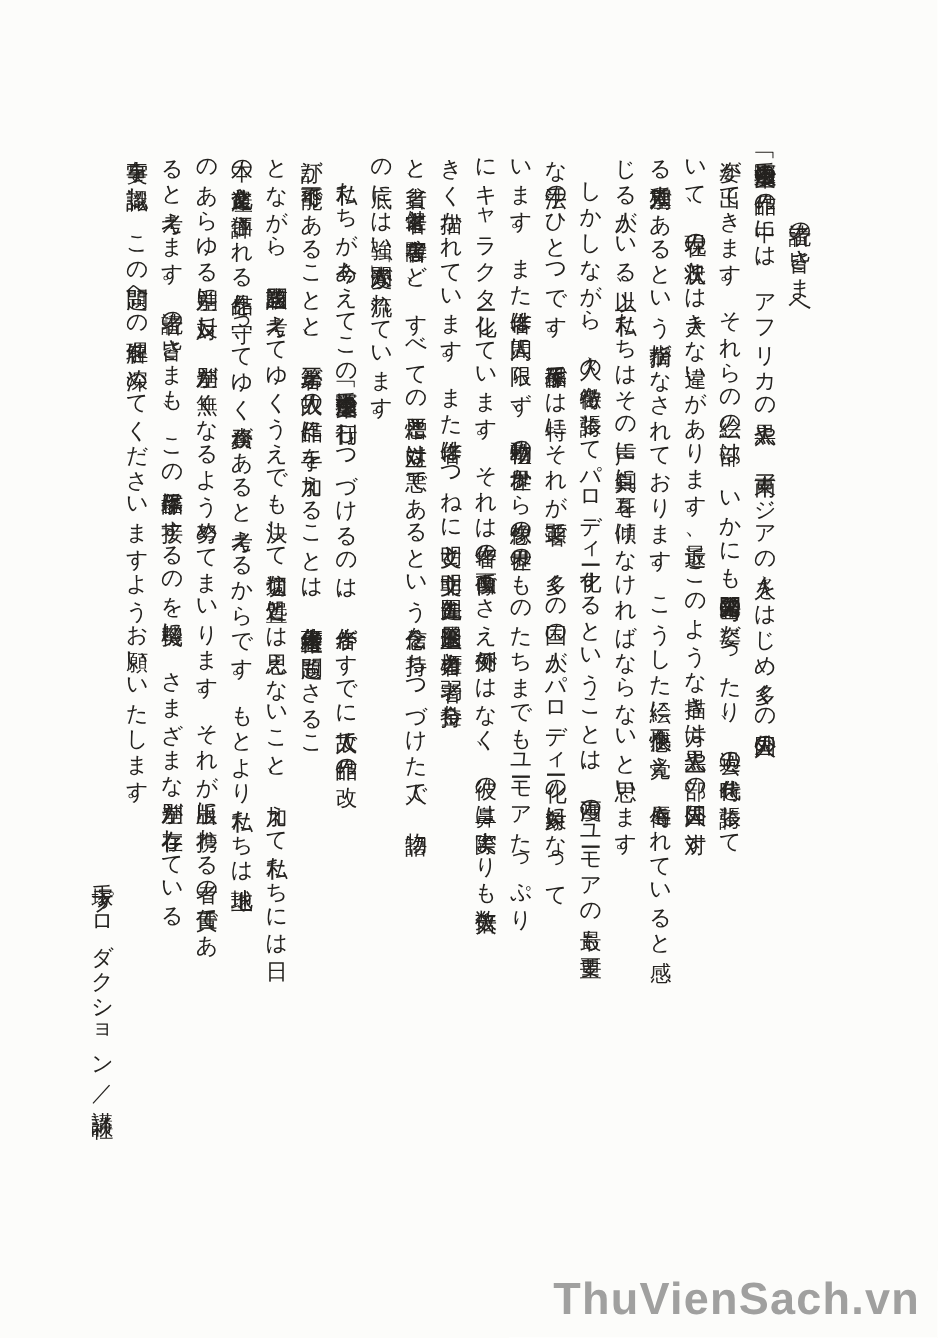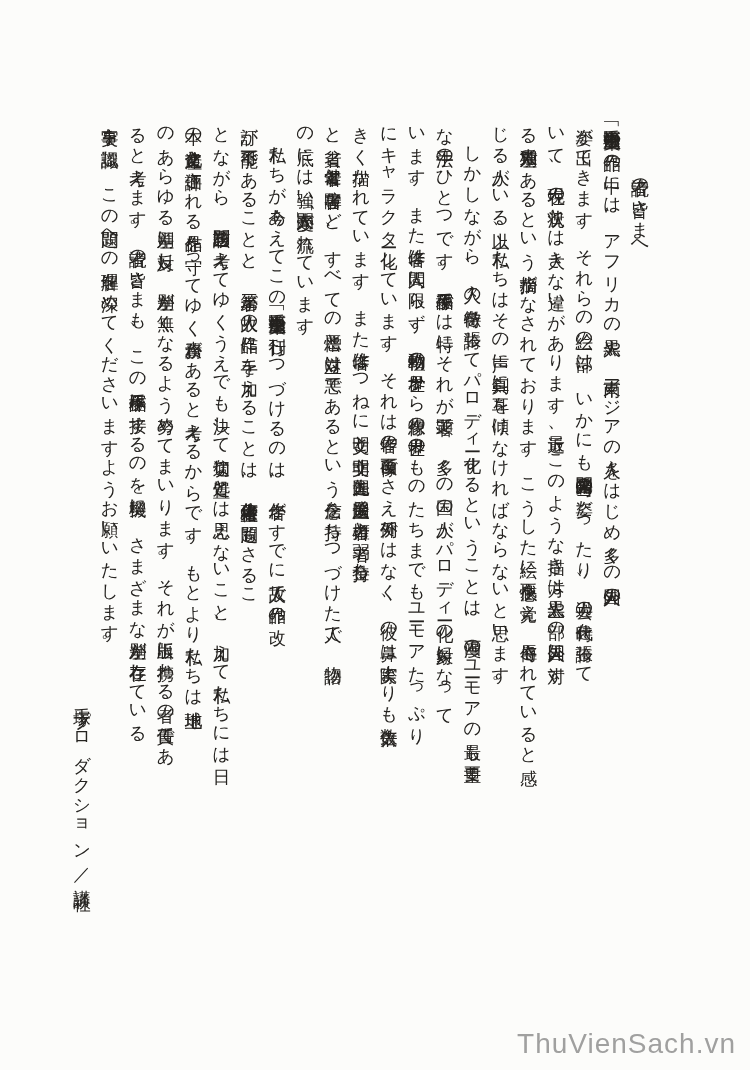--- a/index.html
+++ b/index.html
@@ -38,22 +38,22 @@
   }
   .signature-col {
     padding-top: 578px;       
     letter-spacing: 2.5px;
   }
   .watermark {
     position: absolute;
     right: 14px;
     bottom: 10px;
     font-family: "Liberation Sans", "DejaVu Sans", sans-serif;
-    font-size: 28px;
-    font-weight: 400;
+    font-size: 36px;
+    font-weight: 700;
     color: #909090;
     letter-spacing: 1px;
     opacity: 0.85;
   }
 </style>
 </head>
 <body>
 
 <div class="page">
 

